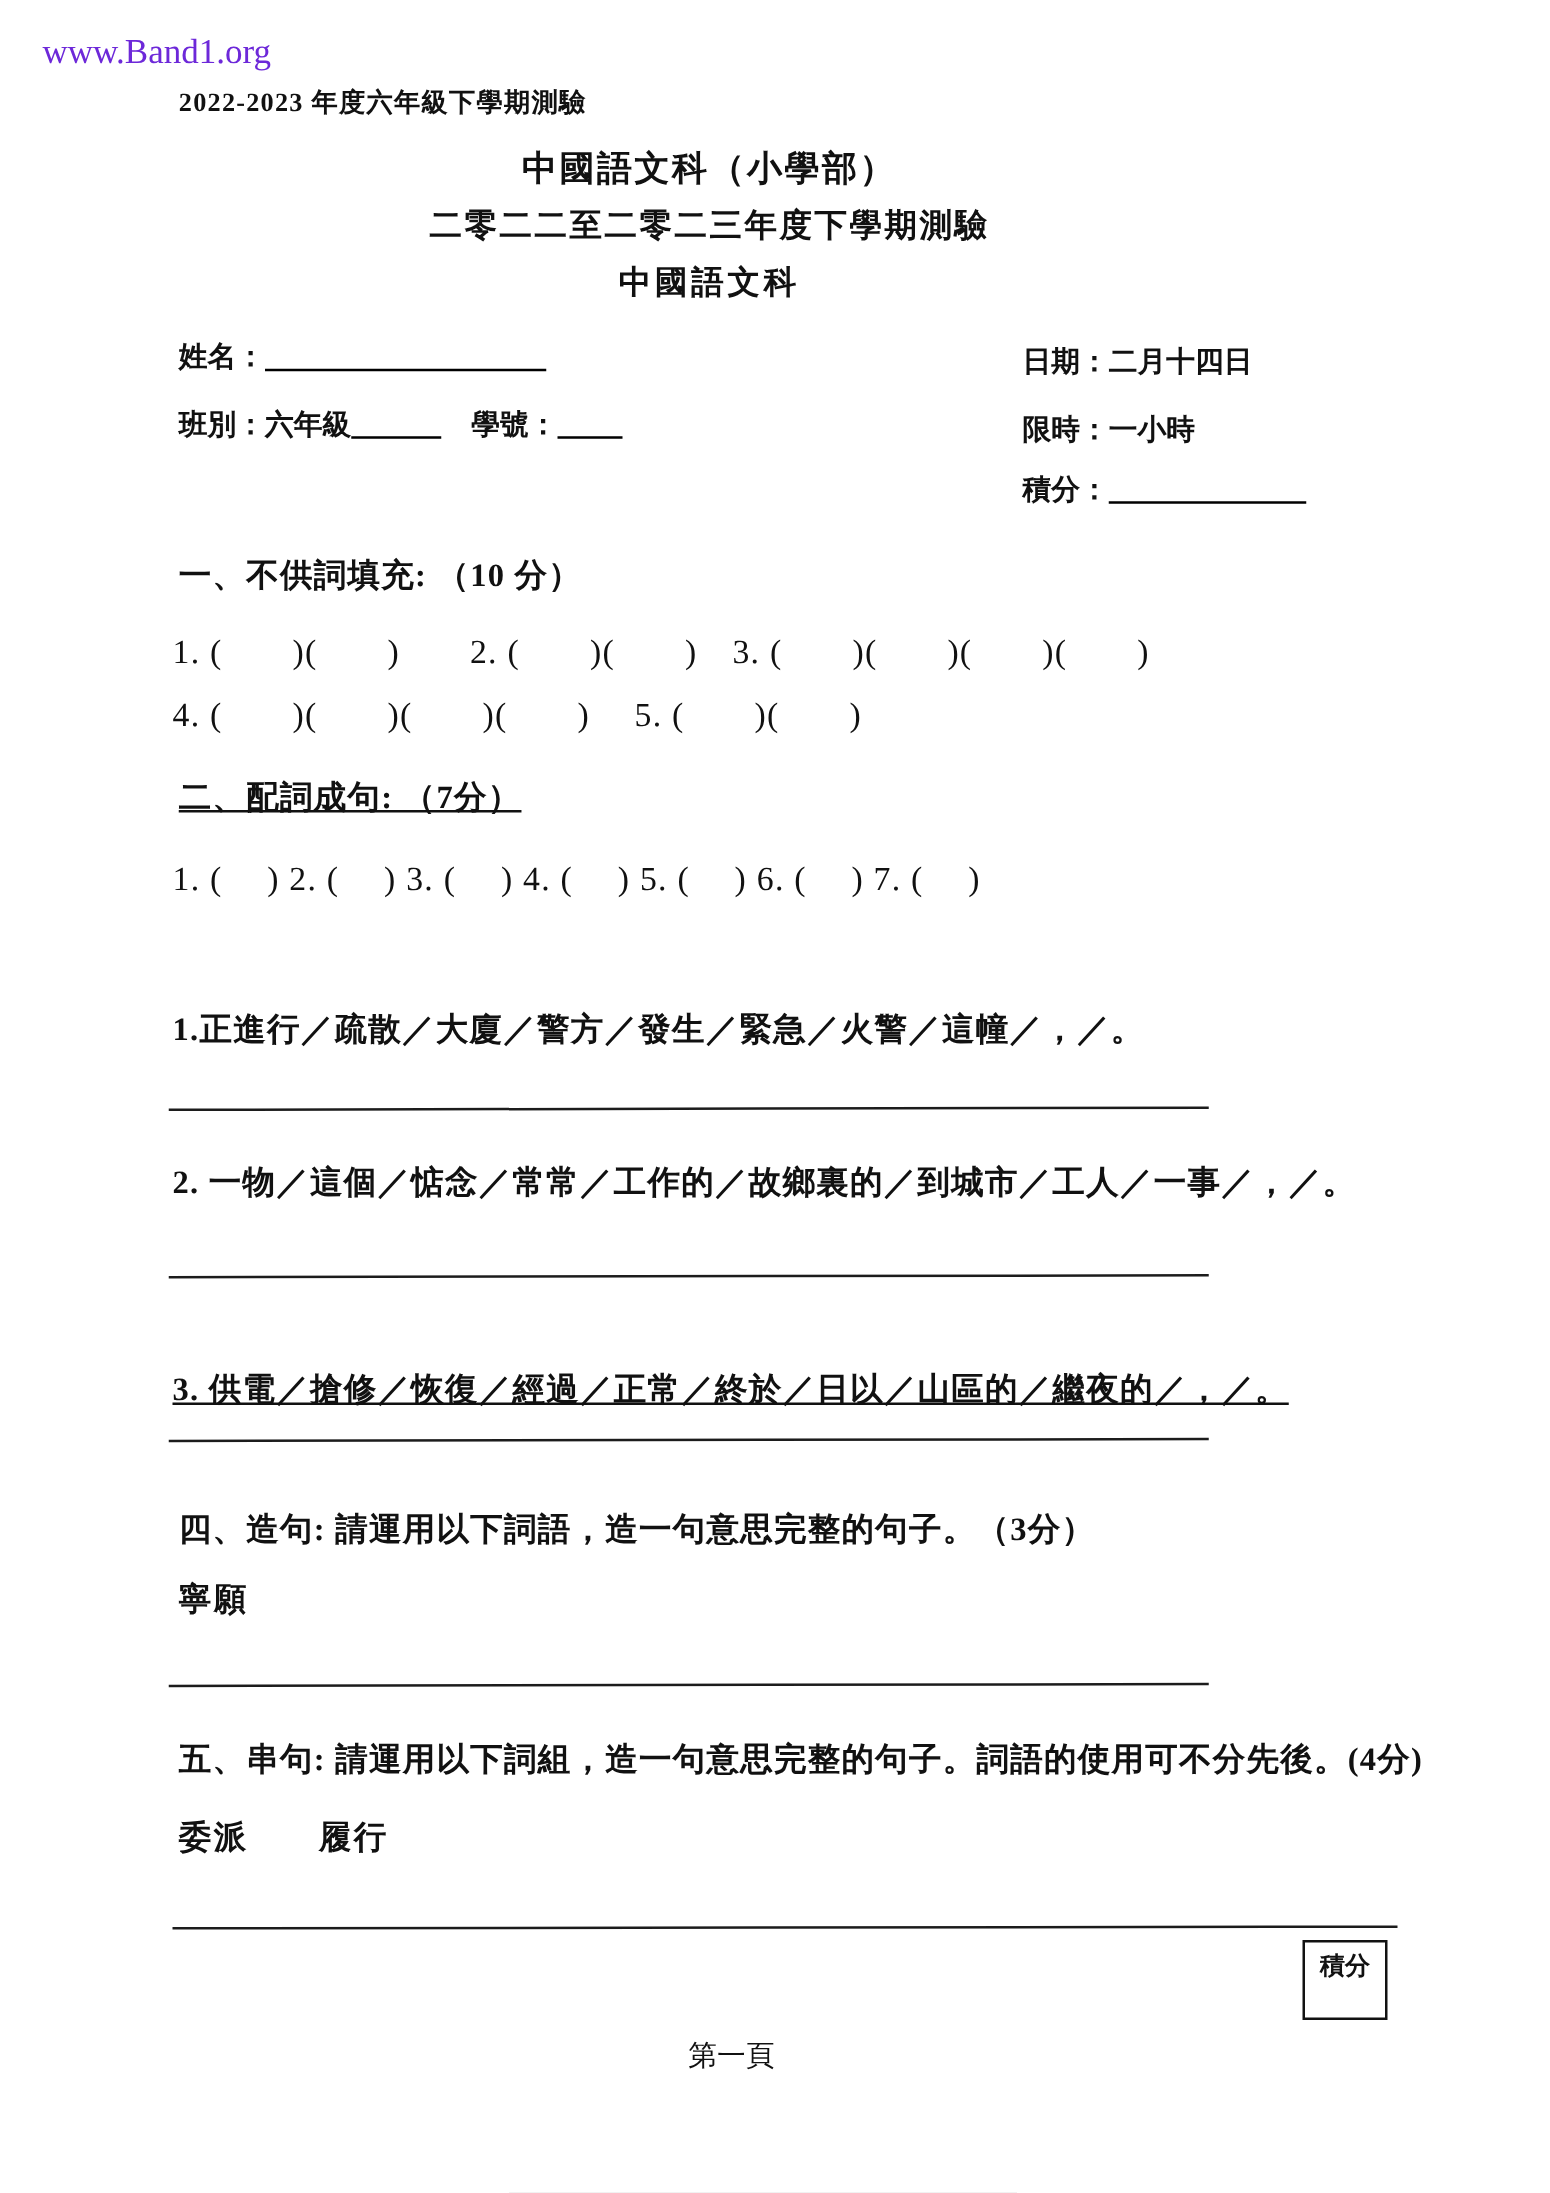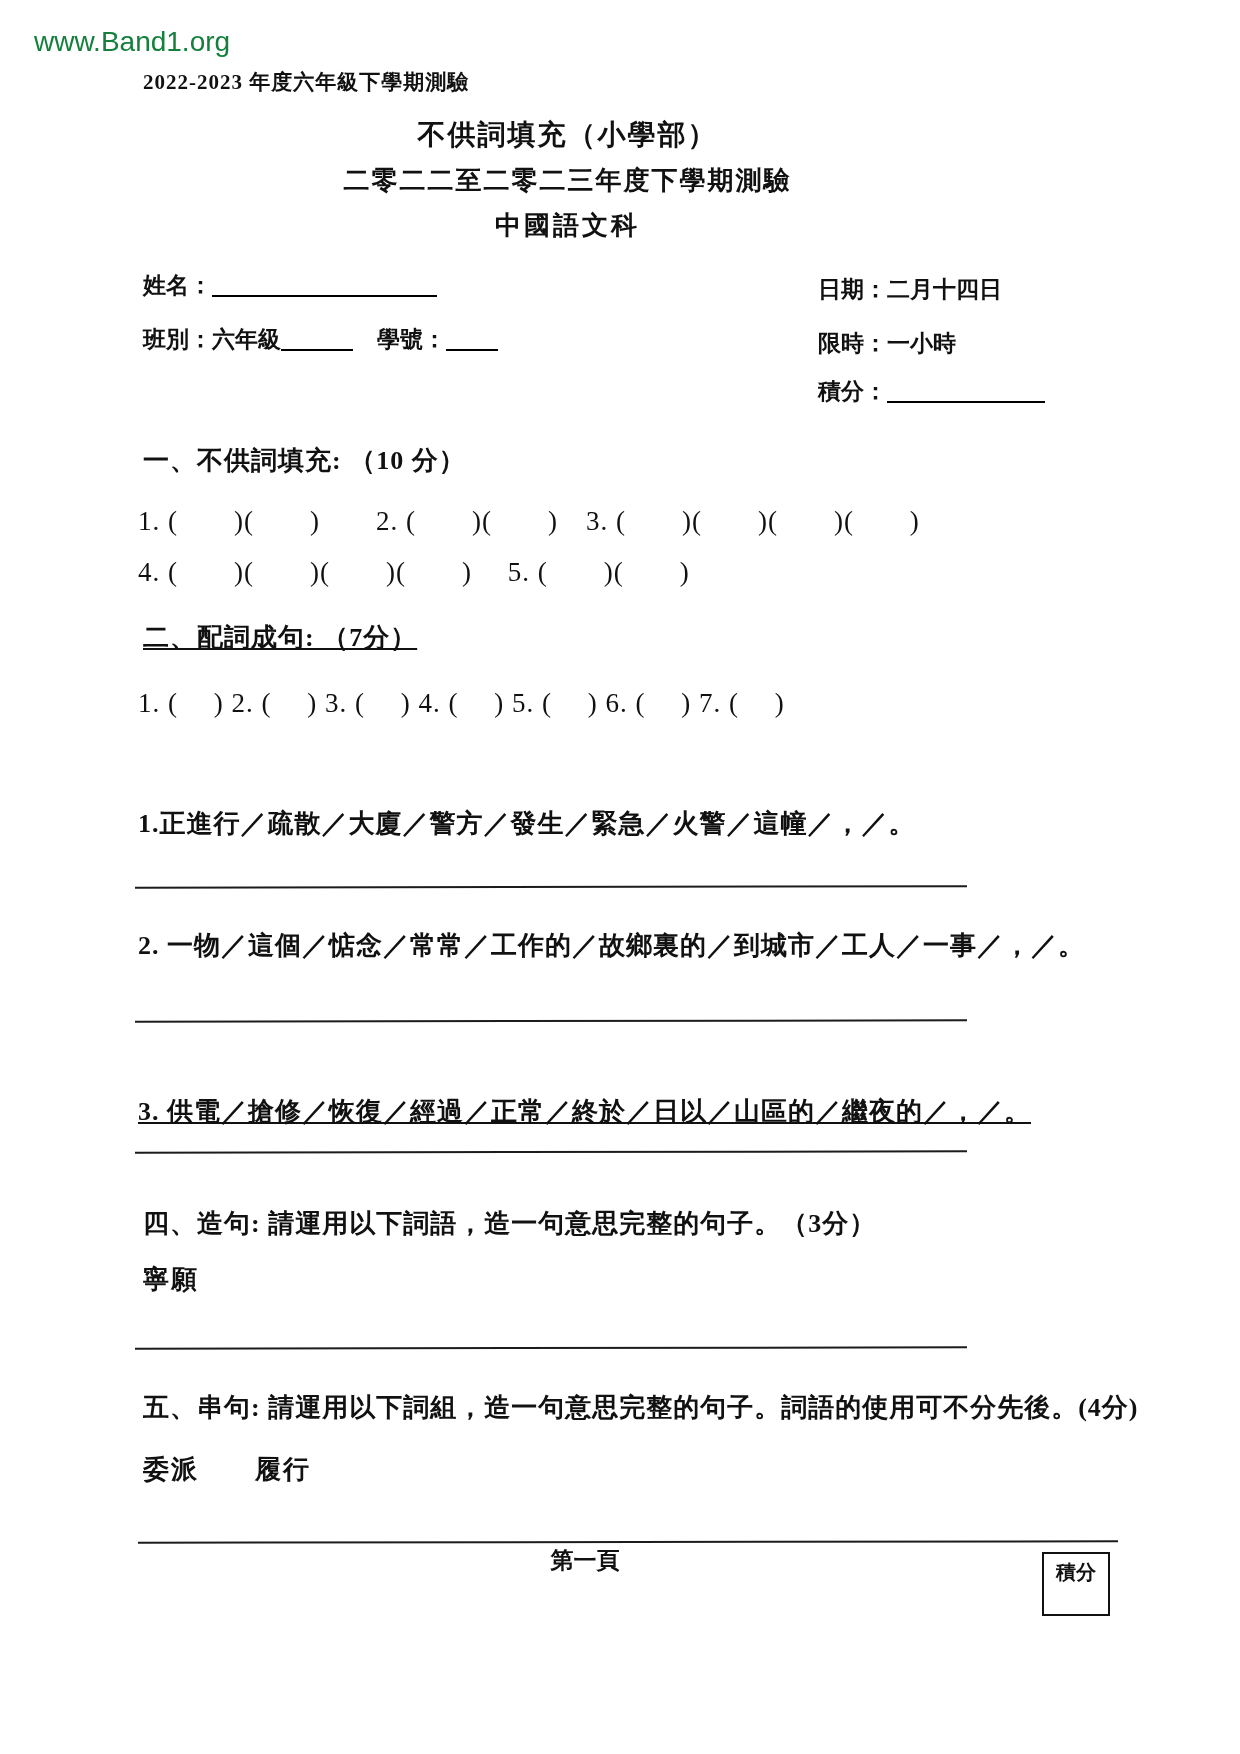--- a/index.html
+++ b/index.html
@@ -7,59 +7,59 @@
     position:relative;
     width:1240px;height:1754px;
     background:#ffffff;
     color:#111;
     font-family:"Liberation Serif","DejaVu Serif",serif;
     overflow:hidden;
   }
   .abs{position:absolute;white-space:nowrap;}
   .watermark{
     left:34px;top:26px;
-    font-family:Liberation Sans, sans-serif;
-    font-size:28px;color:#15803d;
+    font-family:Liberation Serif, serif;
+    font-size:28px;color:#6d28d9;
   }
   .header-note{left:143px;top:68px;font-size:21px;font-weight:bold;letter-spacing:1px;}
   .title-line{left:135px;width:865px;text-align:center;font-weight:bold;}
   .t-school{top:116px;font-size:28px;letter-spacing:2px;}
   .t-term{top:163px;font-size:26px;letter-spacing:2px;}
   .t-subject{top:208px;font-size:26px;letter-spacing:3px;}
   .label{font-size:23px;font-weight:bold;}
   .uline{display:inline-block;border-bottom:2px solid #000;vertical-align:-4px;}
   .sec-title{font-size:26px;font-weight:bold;letter-spacing:1px;}
   .bracket-row{font-size:27px;font-weight:normal;letter-spacing:1px;}
   .sentence{font-size:26px;font-weight:bold;letter-spacing:1px;}
   .word{font-size:26px;font-weight:bold;letter-spacing:2px;}
   .answer-line{position:absolute;border-top:2px solid #1c1c1c;height:0;}
   .al-1{left:135px;top:886px;width:832px;transform:rotate(-0.12deg);}
   .al-2{left:135px;top:1020px;width:832px;transform:rotate(-0.1deg);}
   .al-3{left:135px;top:1151px;width:832px;transform:rotate(-0.1deg);}
   .al-4{left:135px;top:1347px;width:832px;transform:rotate(-0.1deg);}
   .al-5{left:138px;top:1541px;width:980px;transform:rotate(-0.08deg);}
-  .footer-page{left:135px;width:900px;top:1545px;text-align:center;font-size:23px;font-weight:bold;}
+  .footer-page{left:135px;width:900px;top:1629px;text-align:center;font-size:23px;font-weight:normal;}
   .score-box{
     left:1042px;top:1552px;width:68px;height:64px;
     border:2px solid #111;
     text-align:center;
     font-size:20px;font-weight:bold;
     padding-top:5px;box-sizing:border-box;
   }
 </style>
 </head>
 <body>
 
 <div class="page">
 
   <div class="abs watermark">www.Band1.org</div>
 
   <div class="abs header-note">2022-2023 年度六年級下學期測驗</div>
 
-  <div class="abs title-line t-school">不供詞填充（小學部）</div>
+  <div class="abs title-line t-school">中國語文科（小學部）</div>
   <div class="abs title-line t-term">二零二二至二零二三年度下學期測驗</div>
   <div class="abs title-line t-subject">中國語文科</div>
 
   <div class="abs label" style="left:143px;top:270px;">
     <span>姓名：</span><span class="uline" style="width:225px;"></span>
   </div>
   <div class="abs label" style="left:143px;top:324px;">
     <span>班別：六年級</span><span class="uline" style="width:72px;"></span><span style="display:inline-block;width:24px;"></span><span>學號：</span><span class="uline" style="width:52px;"></span>
   </div>
 

